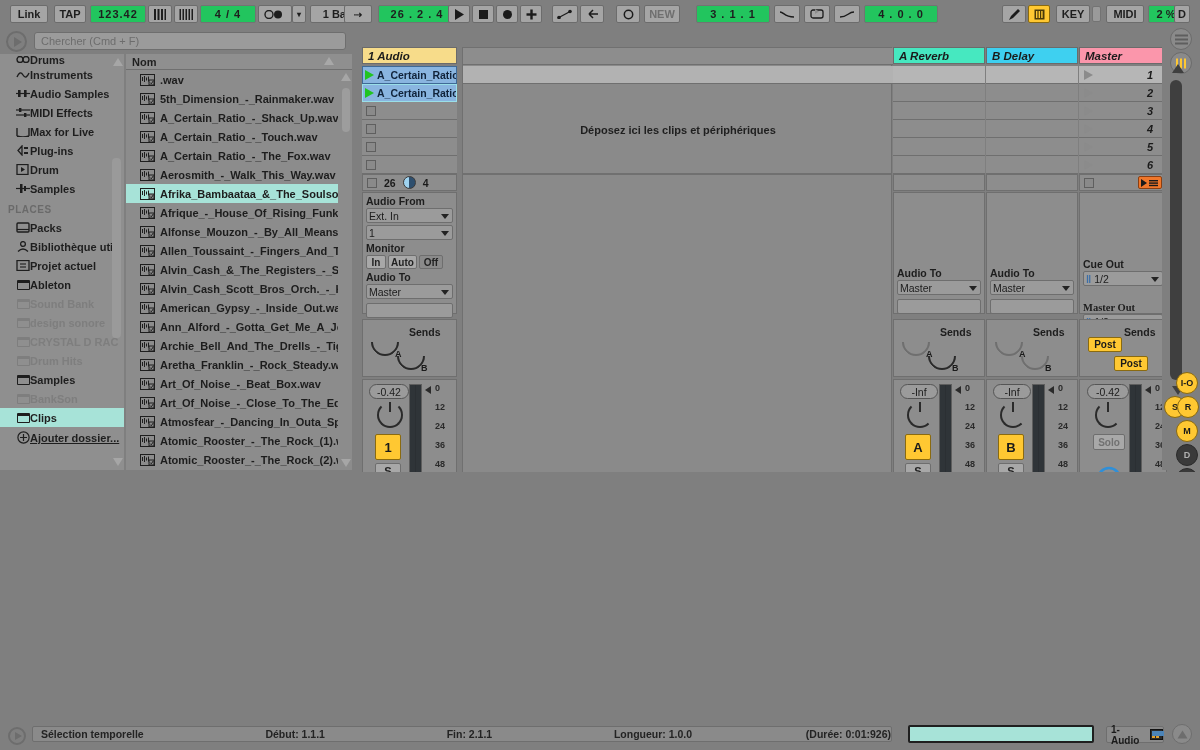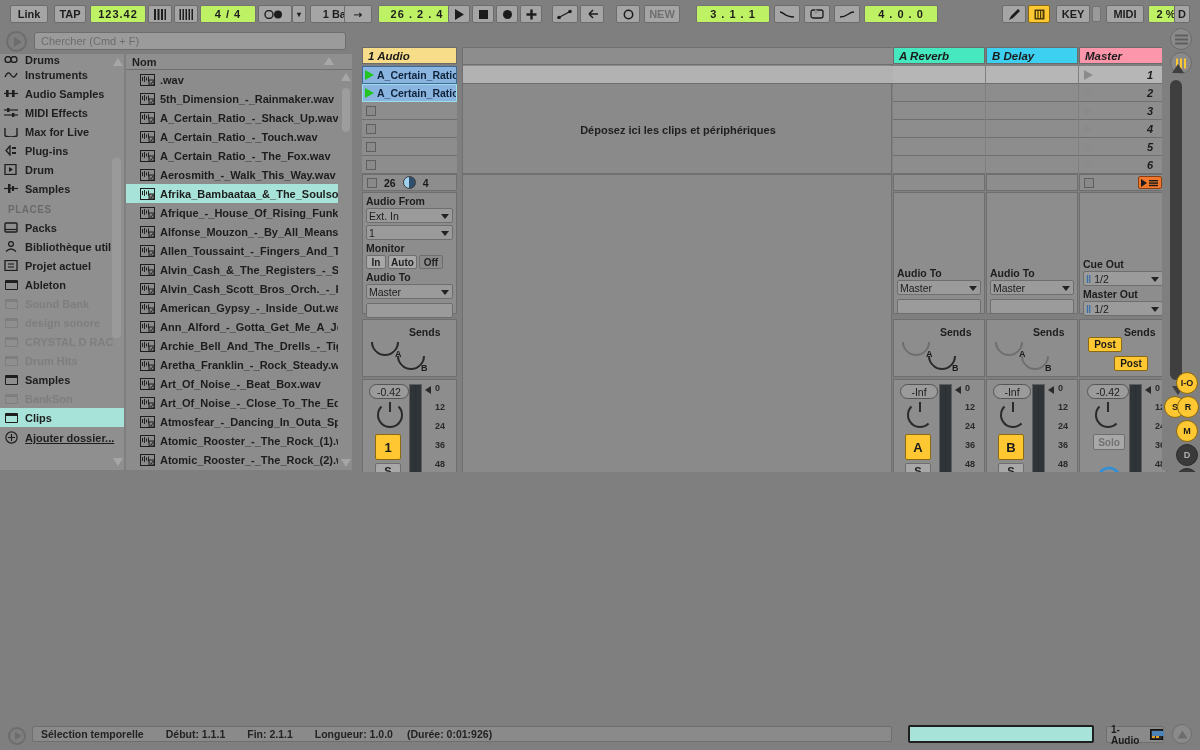--- a/index.html
+++ b/index.html
@@ -25,40 +25,40 @@
   }
   .yellow { background:#ffc832; border:1px solid #8a6a10; color:#1a1a1a; }
   .orange { background:#f0772b; border:1px solid #8a3f12; color:#1a1a1a; }
 
   
   .topbar { position:absolute; left:0; top:0; width:1200px; height:28px; background:#7f7f7f; }
   .tb { position:absolute; top:5px; height:18px; }
   .tb.btn { background:#a5a5a5; border:1px solid #6c6c6c; border-radius:2px;
             display:flex; align-items:center; justify-content:center;
             font-weight:bold; font-size:11px; color:#1e1e1e; }
-  .tb.disp { background:#bef264; border:1px solid #737373; border-radius:2px;
+  .tb.disp { background:#22c55e; border:1px solid #737373; border-radius:2px;
              display:flex; align-items:center; justify-content:center;
              font-weight:bold; font-size:11px; letter-spacing:1px; color:#1e1e1e; }
 
   
   .browser { position:absolute; left:0; top:28px; width:352px; height:442px; }
   .searchrow { position:absolute; left:0; top:0; width:352px; height:26px;padding-left:12px; }
   .search-input {
     position:absolute; left:34px; top:4px; width:312px; height:18px;
     background:#9b9b9b; border:1px solid #6e6e6e; border-radius:3px;
     display:flex; align-items:center; padding-left:6px; color:#6d6d6d; font-size:11px;
   }
   .play-logo { position:absolute; left:6px; top:3px; width:21px; height:21px;
      border:2px solid #6d6d6d; border-radius:50%; }
   .play-logo::after { content:""; position:absolute; left:6px; top:4px;
      border-left:8px solid #6d6d6d; border-top:5px solid transparent; border-bottom:5px solid transparent; }
 
   .cats { position:absolute; left:0; top:26px; width:124px; height:416px;
           background:#8f8f8f; overflow:hidden; }
-  .cat { height:19px; display:flex; align-items:center; padding-left:4px; gap:7px;
+  .cat { height:19px; display:flex; align-items:center; padding-left:16px; 
          font-weight:bold; font-size:11px; color:#1e1e1e; }
   .cat.dim { color:#7e7e7e; font-weight:bold; }
   .cat.sel { background:#a7e3d8; }
   .cat .ic { width:14px; height:13px; flex:0 0 14px; display:flex; align-items:center; justify-content:center; }
   .places-h { height:20px; display:flex; align-items:flex-end; padding-left:8px;
               font-size:10px; font-weight:bold; color:#6a6a6a; letter-spacing:0.5px; padding-bottom:3px; }
   .folder { width:13px; height:10px; border:1.6px solid #1e1e1e; border-radius:1px;
             border-top-width:3px; }
   .folder.dim { border-color:#7e7e7e; }
 
@@ -121,21 +121,21 @@
   
   .detail { position:absolute; left:0; top:472px; width:1200px; height:246px; background:#7f7f7f; }
   .pill { border:1px solid #555; border-radius:8px; height:15px; display:flex;
           align-items:center; justify-content:center; font-size:10.5px; background:#9b9b9b; color:#1c1c1c;}
 
   
   .status { position:absolute; left:0; top:718px; width:1200px; height:32px; background:#7f7f7f; }
   .statbox { position:absolute; left:32px; top:8px; width:860px; height:16px;
              background:#8a8a8a; border:1px solid #6e6e6e; border-radius:2px;
              display:flex; align-items:center; padding-left:8px; gap:22px;
-             font-size:10.5px; font-weight:bold; color:#232323; }
+             font-size:10.5px; font-weight:bold; color:#232323;justify-content:space-between; }
   .hdd { position:absolute; left:908px; top:7px; width:186px; height:18px;
          background:#a7e3d8; border:2px solid #1f1f1f; border-radius:2px; }
 
   .rstrip { position:absolute; left:1162px; top:28px; width:38px; height:442px; background:#7f7f7f; }
   .rbtn { width:22px; height:22px; border-radius:50%; display:flex; align-items:center;
           justify-content:center; font-size:9px; font-weight:bold; }
   .ybtn { background:#ffc832; border:1px solid #8a6a10; color:#1a1a1a; }
   .dbtn { background:#3a3a3a; border:1px solid #2a2a2a; color:#b0b0b0; }
   .vsb { position:absolute; left:8px; top:28px; width:12px; height:348px;
          background:#3f3f3f; border-radius:6px; }
@@ -1049,21 +1049,21 @@
           </svg>
       </span>
     </div>
     <div class="mixstrip" style="position:absolute;left:727px;top:164px;width:88px;height:122px;padding:2px 3px;">
       <div class="lbl" style="margin-top:63px;">Cue Out</div>
       <div class="chooser" style="margin-top:1px;">
         <span style="color:#3a6ea8;font-weight:bold;margin-right:3px;">ǁ</span>
         <span>1/2</span>
           <span class="arr"></span>
       </div>
-      <div class="lbl" style="margin-top:2px;">Master Out</div>
+      <div class="lbl" style="margin-top:16px;font-family:Liberation Serif, serif;">Master Out</div>
       <div class="chooser" style="margin-top:1px;">
         <span style="color:#3a6ea8;font-weight:bold;margin-right:3px;">ǁ</span>
         <span>1/2</span>
           <span class="arr"></span>
       </div>
     </div>
     <div class="mixstrip" style="position:absolute;left:727px;top:291px;width:88px;height:58px;">
       <div class="lbl" style="position:absolute;left:44px;top:6px;">Sends</div>
       <div class="ctl yellow" style="position:absolute;left:8px;top:17px;width:34px;height:15px;font-size:10px;">Post</div>
       <div class="ctl yellow" style="position:absolute;left:34px;top:36px;width:34px;height:15px;font-size:10px;">Post</div>

